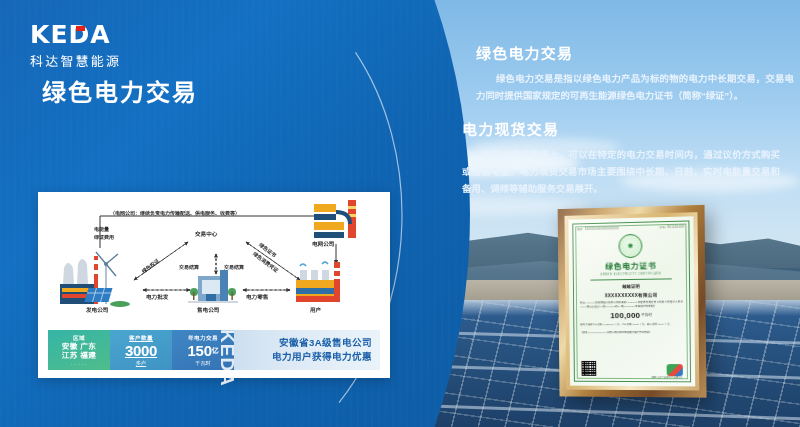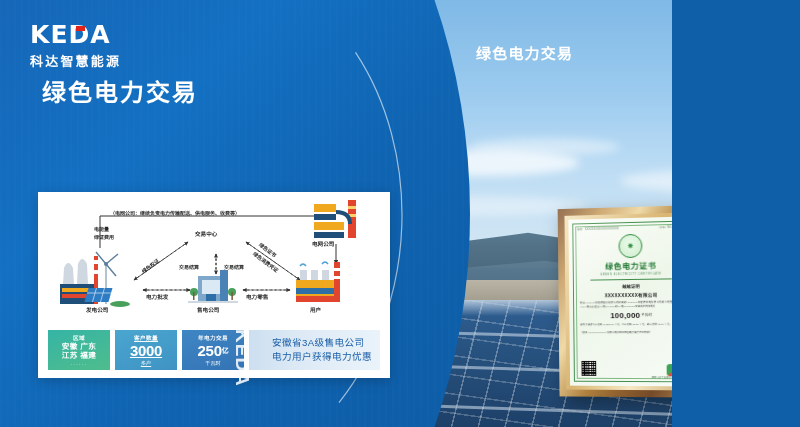--- a/index.html
+++ b/index.html
@@ -1,21 +1,21 @@
 <!DOCTYPE html>
 <html lang="zh-CN"><head>
 <meta charset="utf-8">
 <style>
   html,body{margin:0;padding:0;}
   body{
     width:800px;height:427px;overflow:hidden;
     font-family:"Liberation Sans","DejaVu Sans",sans-serif;
     background:#0f5fa8;
   }
-  .stage{position:relative;width:672px;height:427px;overflow:hidden;}
+  .stage{position:relative;width:800px;height:427px;overflow:hidden;}
 
   
   .photo{position:absolute;inset:0;}
   .sky{position:absolute;left:0;top:0;width:800px;height:268px;
        background:linear-gradient(#7fb9e6 0%,#9ccbef 35%,#bcdcf4 62%,#d6e8f3 100%);}
   .cloud{position:absolute;background:rgba(255,255,255,.72);border-radius:50%;filter:blur(4px);}
   .c1{left:380px;top:150px;width:200px;height:26px;}
   .c2{left:470px;top:138px;width:150px;height:18px;opacity:.6;}
   .c3{left:620px;top:170px;width:180px;height:22px;opacity:.7;}
   .c4{left:330px;top:196px;width:260px;height:20px;opacity:.55;}
@@ -56,58 +56,58 @@
   .arcline{position:absolute;left:-12px;top:-14px;width:600px;height:455px;
       border:1.6px solid rgba(255,255,255,.55);border-radius:50%;
       clip-path:inset(0 0 0 0);background:transparent;pointer-events:none;}
 
   
   .logo{position:absolute;left:30px;top:22px;}
   .logo-mark{font-size:25px;font-weight:bold;letter-spacing:1px;color:#fff;line-height:1;
       font-family:"DejaVu Sans",sans-serif;}
   .logo-mark .redbar{display:inline-block;width:9px;height:5px;background:#e2231a;
       vertical-align:7px;margin-left:-10px;margin-right:1px;}
-  .logo-sub{margin-top:4px;font-size:13px;color:#fff;letter-spacing:2.2px;font-weight:bold;}
+  .logo-sub{margin-top:4px;font-size:13px;color:#fff;letter-spacing:2.2px;font-weight:normal;}
 
   
   .headline{position:absolute;left:42px;top:73px;font-size:24px;font-weight:bold;color:#fff;
       letter-spacing:2px;}
   .lead{position:absolute;left:36px;top:110px;width:352px;font-size:11.4px;line-height:1.78;
       color:#eef6ff;text-indent:22px;text-align:justify;font-weight:bold;}
 
   
   .card{position:absolute;left:38px;top:192px;width:352px;height:186px;background:#fff;
       box-shadow:0 3px 12px rgba(0,0,0,.2);}
   .diagram{position:absolute;left:0;top:0;width:352px;height:132px;}
   .diagram svg{position:absolute;left:0;top:0;}
   .dlabel{position:absolute;font-size:5.6px;color:#2a2a2a;white-space:nowrap;font-weight:bold;}
   .dlabel.sm{font-size:5px;}
   .dlabel.rot-l{transform:rotate(-37deg);transform-origin:left center;}
   .dlabel.rot-r{transform:rotate(37deg);transform-origin:left center;}
 
   
-  .stats{position:absolute;left:10px;top:138px;width:332px;height:40px;display:flex;gap:5px;}
+  .stats{position:absolute;left:10px;top:138px;width:332px;height:40px;display:flex;}
   .stat{position:relative;width:62px;height:40px;color:#fff;text-align:center;
       display:flex;flex-direction:column;align-items:center;justify-content:center;}
   .s1{background:linear-gradient(160deg,#35b4a6,#4fbd8c);}
   .s2{background:linear-gradient(160deg,#4aa6cf,#3f93c4);text-decoration:underline;}
   .s3{background:linear-gradient(160deg,#3f86c4,#3473b5);}
   .s-cap{font-size:5.6px;font-weight:bold;letter-spacing:.4px;margin-bottom:1px;opacity:.96;}
   .s-big{font-size:15px;font-weight:bold;line-height:1;letter-spacing:-.3px;}
   .s-big .unit{font-size:7px;vertical-align:3px;}
   .s-sub{font-size:5.2px;margin-top:1px;opacity:.95;}
   .s-regions{font-size:7.6px;font-weight:bold;line-height:1.18;letter-spacing:.4px;}
   .s-dots{font-size:5px;letter-spacing:1.4px;opacity:.85;margin-top:0px;}
   .banner{position:relative;flex:1;height:40px;
       background:linear-gradient(90deg,#ccdff0 0%,#dce9f5 35%,#eaf3fa 100%);
       display:flex;align-items:center;justify-content:flex-end;padding-right:8px;}
   .banner .ghost{position:absolute;left:4px;top:-1px;font-size:19px;font-weight:bold;
       color:rgba(255,255,255,.85);transform:rotate(90deg);transform-origin:left top;
       letter-spacing:1px;white-space:nowrap;}
-  .banner-txt{color:#1a5fa8;font-weight:normal;font-size:9.6px;line-height:1.45;
+  .banner-txt{text-align:right;color:#1a5fa8;font-weight:bold;font-size:9.6px;line-height:1.45;
       letter-spacing:.4px;z-index:2;}
 
   
   .rsec{position:absolute;}
   .rtitle{font-size:15px;font-weight:bold;color:#fff;letter-spacing:1.2px;}
   .rbody{margin-top:7px;width:318px;font-size:9.4px;line-height:1.82;color:#e9f3fd;
       text-indent:20px;text-align:justify;font-weight:bold;}
   #sec-green{left:476px;top:42px;}
   #sec-spot{left:462px;top:118px;}
 
@@ -314,39 +314,44 @@
         <div class="s-cap">客户数量</div>
         <div class="s-big">
           <span>3000</span>
         </div>
         <div class="s-sub">多户</div>
       </div>
 
       <div class="stat s3">
         <div class="s-cap">年电力交易</div>
         <div class="s-big">
-          <span>250</span><span class="unit">亿</span>
+          <span>150</span><span class="unit">亿</span>
         </div>
         <div class="s-sub">千瓦时</div>
       </div>
 
       <div class="banner">
         <div class="ghost">KEDA</div>
         <div class="banner-txt">
           <div>安徽省3A级售电公司</div>
           <div>电力用户获得电力优惠</div>
         </div>
       </div>
     </div>
   </div>
 
   <div class="rsec" id="sec-green">
     <div class="rtitle">绿色电力交易</div>
-  </div>
-
+    <div class="rbody">绿色电力交易是指以绿色电力产品为标的物的电力中长期交易，交易电力同时提供国家规定的可再生能源绿色电力证书（简称“绿证”）。</div>
+  </div>
+
+  <div class="rsec" id="sec-spot">
+    <div class="rtitle">电力现货交易</div>
+    <div class="rbody">在电力交易市场上，可以在特定的电力交易时间内，通过议价方式购买或出售电量。电力现货交易市场主要围绕中长期、日前、实时电能量交易和备用、调频等辅助服务交易展开。</div>
+  </div>
 
   <div class="frame">
     <div class="frame-outer"></div>
     <div class="frame-inner"></div>
 
     <div class="cert">
       <div class="cert-border"></div>
       <div class="cert-in">
 
         <div class="cert-top">

